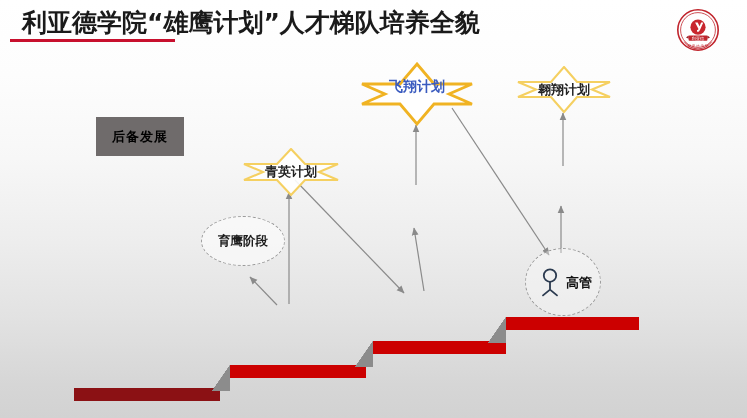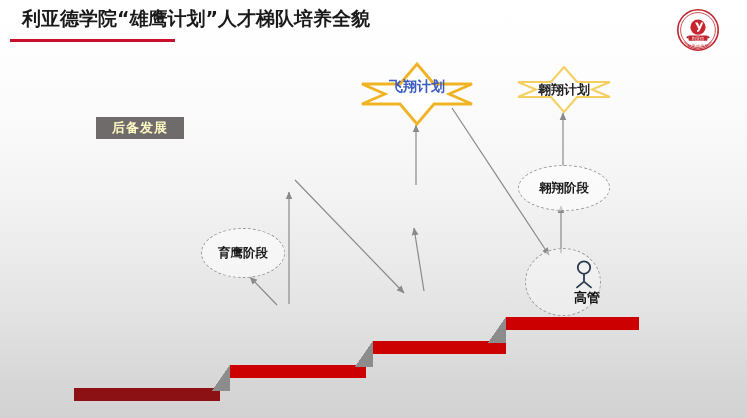--- a/index.html
+++ b/index.html
@@ -11,34 +11,34 @@
   #slide{
     position:relative;width:747px;height:418px;
     background:linear-gradient(to bottom,#ffffff 0%,#fdfdfd 18%,#f7f7f7 38%,#ededed 58%,#e2e2e2 76%,#d6d6d6 92%,#d2d2d2 100%);
     overflow:hidden;
   }
 
   
   #title-bar{position:absolute;left:0;top:0;width:747px;height:46px;}
   #page-title{
     position:absolute;left:22px;top:6px;
-    font-size:19px;font-weight:bold;color:#1a1a1a;
+    font-size:25px;font-weight:bold;color:#1a1a1a;
     letter-spacing:0px;white-space:nowrap;
     font-family:"DejaVu Sans","Liberation Sans",sans-serif;
   }
   #title-rule{position:absolute;left:10px;top:39px;width:165px;height:3px;background:#c8102e;}
 
   
   #logo{position:absolute;left:676px;top:8px;width:44px;height:44px;}
   #logo svg{display:block;}
 
   
   .tier-label{
-    position:absolute;height:22px;
-    background:#6f6b6b;color:#fef9c3;
+    position:absolute;height:39px;
+    background:#6f6b6b;color:#000000;
     font-size:13px;font-weight:bold;
     display:flex;align-items:center;justify-content:center;
     letter-spacing:1px;
     font-family:Liberation Sans, sans-serif;
   }
   #tier-0{left:96px;top:117px;width:88px;}
   #tier-1{left:96px;top:240px;width:88px;}
   #tier-2{left:96px;top:331px;width:88px;}
 
   
@@ -61,21 +61,21 @@
     background:rgba(255,255,255,0.55);
     display:flex;align-items:center;justify-content:center;
     font-size:12.5px;font-weight:bold;color:#1b1b1b;
     font-family:"DejaVu Sans","Liberation Sans",sans-serif;
   }
 
   
   .role{
     position:absolute;border:1px dashed #9a9a9a;border-radius:50%;
     background:rgba(255,255,255,0.35);
-    display:flex;flex-direction:column;align-items:flex-end;justify-content:center;
+    display:flex;flex-direction:row;align-items:center;justify-content:center;
   }
   .role .role-icon{display:block;line-height:0;}
   .role .role-label{
     margin-top:2px;text-align:center;color:#111111;font-weight:bold;
     font-size:13px;line-height:1.05;
     font-family:"DejaVu Sans","Liberation Sans",sans-serif;
   }
 
   #connectors{position:absolute;left:0;top:0;width:747px;height:418px;pointer-events:none;}
 </style>
@@ -144,39 +144,44 @@
       <path d="M452,108 L549,255"></path>
 
       <path d="M561,253 L561,206"></path>
 
       <path d="M563,166 L563,113"></path>
     </g>
   </svg>
 
   <div class="tier-label" id="tier-0">后备发展</div>
 
+  <div class="star" id="star-elite" style="left:239px;top:148px;width:104px;height:48px;">
+    <svg width="104" height="48" viewBox="0 0 104 48" aria-hidden="true">
+      <polygon points="52,1 66,16 99,16 80,24 99,32 66,32 52,47 38,32 5,32 24,24 5,16 38,16" fill="#ffffff" fill-opacity="0.9" stroke="#f5d061" stroke-width="2.1" stroke-linejoin="miter"></polygon>
+    </svg>
+    <div class="star-label" style="top:15px;font-size:13px;color:#222222;">青英计划</div>
+  </div>
 
   <div class="star" id="star-fly" style="left:357px;top:62px;width:120px;height:64px;">
     <svg width="120" height="64" viewBox="0 0 120 64" aria-hidden="true">
       <polygon points="60,2 77,22 115,22 92,32 115,42 77,42 60,62 43,42 5,42 28,32 5,22 43,22" fill="#ffffff" fill-opacity="0.9" stroke="#f0b323" stroke-width="2.8" stroke-linejoin="miter"></polygon>
     </svg>
     <div class="star-label" style="top:16px;font-size:14px;color:#3a5bbf;font-family:Liberation Serif, serif;">飞翔计划</div>
   </div>
 
   <div class="star" id="star-soaring" style="left:514px;top:66px;width:100px;height:47px;">
     <svg width="100" height="47" viewBox="0 0 100 47" aria-hidden="true">
       <polygon points="50,1 63,16 96,16 78,23.5 96,31 63,31 50,46 37,31 4,31 22,23.5 4,16 37,16" fill="#ffffff" fill-opacity="0.9" stroke="#f5d061" stroke-width="2.1" stroke-linejoin="miter"></polygon>
     </svg>
     <div class="star-label" style="top:15px;font-size:13px;color:#222222;">翱翔计划</div>
   </div>
 
-  <div class="stage" id="stage-yuying" style="left:201px;top:228px;width:82px;height:48px;">育鹰阶段</div>
+  <div class="stage" id="stage-yuying" style="left:201px;top:216px;width:82px;height:48px;">育鹰阶段</div>
 
 
-  <div class="stage" id="stage-aoxiang" style="left:518px;top:165px;width:90px;height:44px;">翱翔阶段</div>
 
 
 
   <div class="role" id="role-exec" style="left:525px;top:248px;width:74px;height:66px;">
     <span class="role-icon">
       <svg width="32" height="30" viewBox="0 0 32 30" aria-hidden="true">
         <circle cx="16" cy="8.6" r="6.2" fill="none" stroke="#2b3a4f" stroke-width="1.8"></circle>
         <path d="M16 14.8 L16 22.6 M16 22.6 L9 28.4 M16 22.6 L23 28.4" fill="none" stroke="#2b3a4f" stroke-width="1.8" stroke-linecap="round"></path>
       </svg>
     </span>

